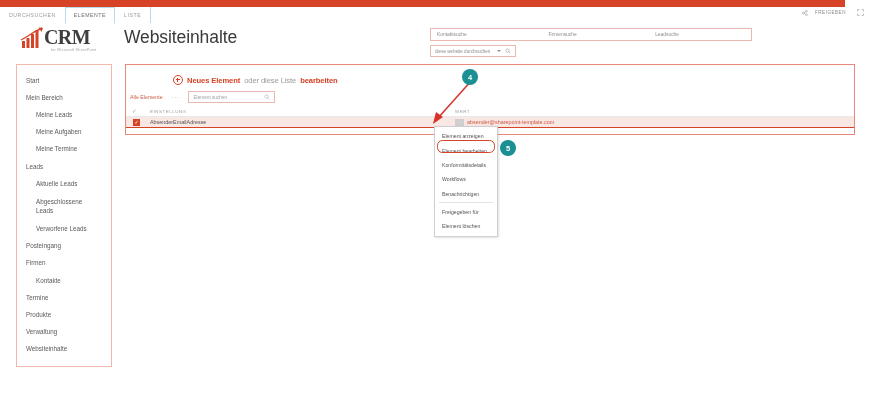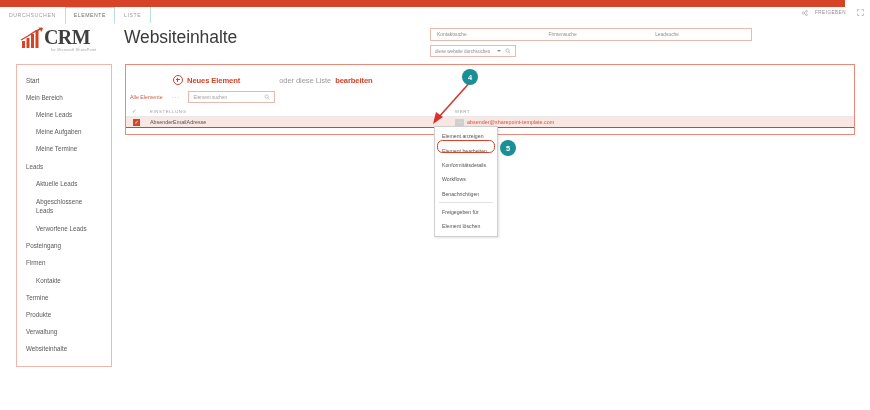--- a/index.html
+++ b/index.html
@@ -247,21 +247,20 @@
   .plus-circle:after {
     left: 3.3px; top: 1.6px; width: 0.9px; height: 4.2px;
   }
   .link-strong {
     color: #d64326;
     font-weight: bold;
     cursor: pointer;
   }
   .text-muted {
     color: #9a9a9a;
-    margin-left: 35px;
   }
 
   .filter-row {
     position: absolute;
     left: 130px;
     top: 91px;
     display: flex;
     align-items: center;
     gap: 9px;
   }

